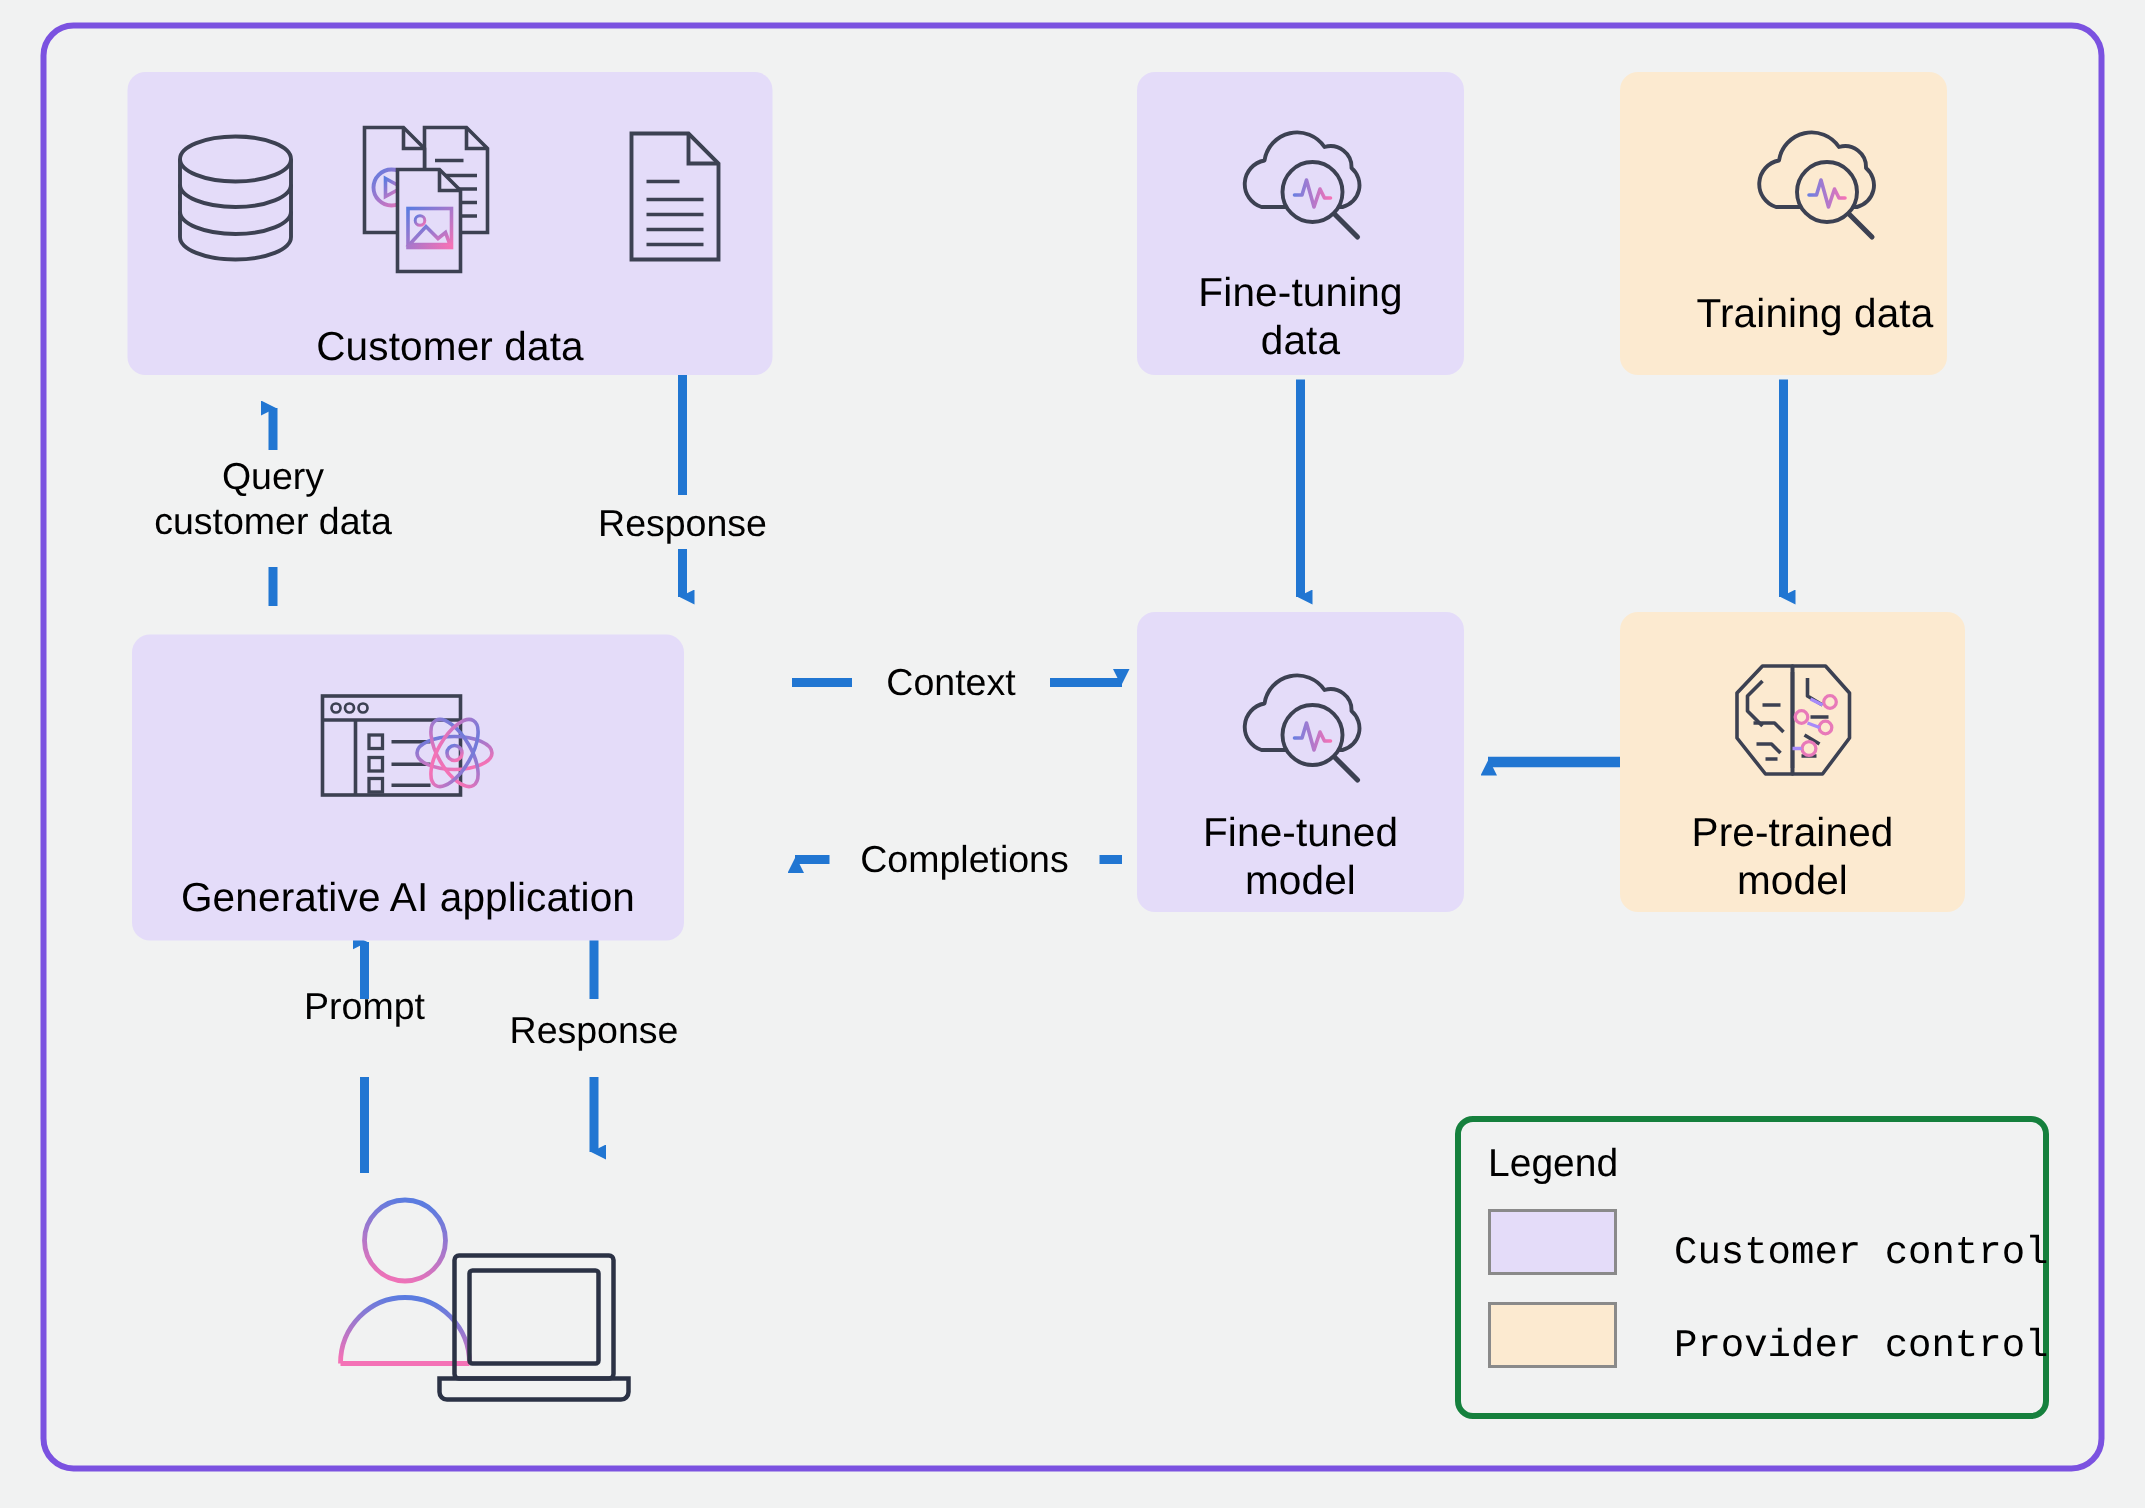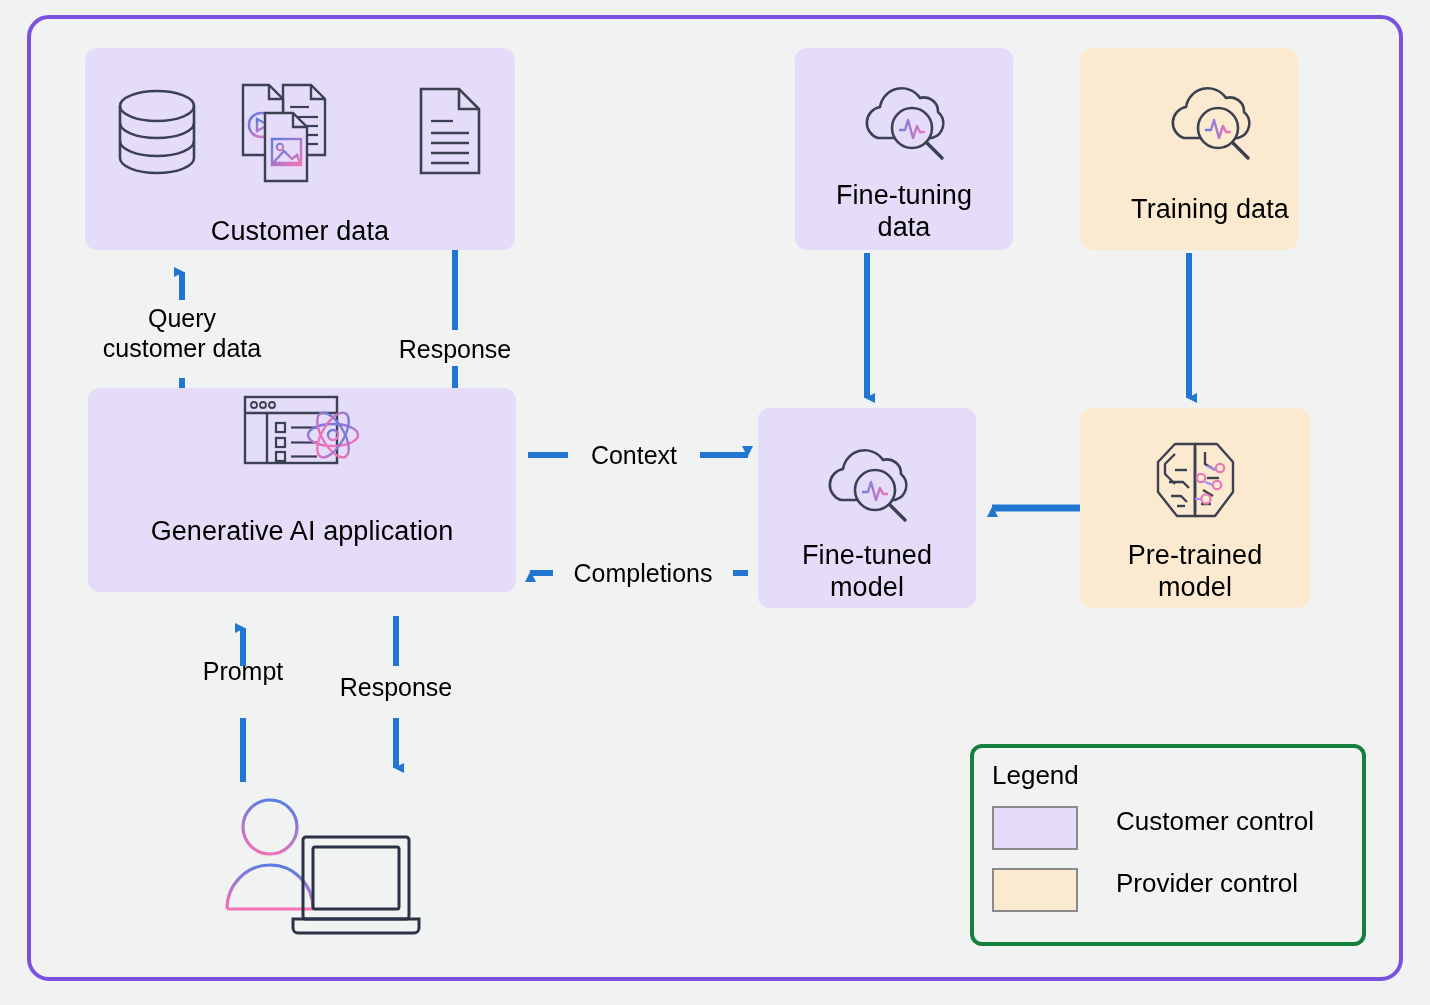--- a/index.html
+++ b/index.html
@@ -69,21 +69,21 @@
     border-radius:12px;
     box-sizing:border-box;
     background:#f1f2f2;
   }
   .legend-title{
     position:absolute;left:18px;top:12px;
     font-size:26px;color:#000;
   }
   .legend-row{
     position:absolute;left:18px;
-    display:flex;align-items:flex-start;
+    display:flex;align-items:flex-end;font-family:Liberation Mono, monospace;
   }
   .legend-row.r1{top:58px;}
   .legend-row.r2{top:120px;}
   .swatch{
     width:86px;height:44px;
     border:2px solid #8a8a8a;
     box-sizing:border-box;
   }
   .swatch.purple{background:#e4dcf9;}
   .swatch.peach{background:#fcead0;}
@@ -222,21 +222,21 @@
           <line x1="16" y1="50" x2="54" y2="50"></line>
           <line x1="16" y1="60" x2="54" y2="60"></line>
           <line x1="16" y1="70" x2="54" y2="70"></line>
           <line x1="16" y1="80" x2="54" y2="80"></line>
         </g>
       </svg>
     </div>
     <div class="node-label" style="margin-top:30px;">Customer data</div>
   </div>
 
-  <div class="node purple" style="left:795px;top:48px;width:218px;height:202px;padding-top:26px;">
+  <div class="node purple" style="left:758px;top:48px;width:218px;height:202px;padding-top:26px;">
     <div class="icon-wrap" style="height:90px;">
       <svg width="108" height="86" viewBox="0 0 108 86">
         <defs>
           <linearGradient id="gradL1" x1="0" y1="0" x2="1" y2="0">
             <stop offset="0" stop-color="#5b7ce0"></stop>
               <stop offset="1" stop-color="#f472b6"></stop>
           </linearGradient>
           <linearGradient id="gradWave" x1="0" y1="0" x2="1" y2="0">
             <stop offset="0" stop-color="#6d7fe0"></stop>
               <stop offset="1" stop-color="#f472b6"></stop>
@@ -267,21 +267,21 @@
           <line x1="24" y1="56" x2="44" y2="56"></line>
         </g>
         <circle cx="62" cy="52" r="20" fill="#fcead0" stroke="#3c4152" stroke-width="2.6"></circle>
         <path d="M50 54 L55 54 L58 44 L63 62 L67 50 L70 56 L74 56" fill="none" stroke="url(#gradWave)" stroke-width="2.4" stroke-linejoin="round" stroke-linecap="round"></path>
         <line x1="77" y1="67" x2="92" y2="82" stroke="#3c4152" stroke-width="3.4" stroke-linecap="round"></line>
       </svg>
     </div>
     <div class="node-label" style="margin-top:30px;">Training data</div>
   </div>
 
-  <div class="node purple" style="left:88px;top:388px;width:428px;height:204px;">
+  <div class="node purple" style="left:88px;top:423px;width:368px;height:204px;padding-top:32px;">
     <div class="icon-wrap" style="height:86px;">
       <svg width="122" height="80" viewBox="0 0 122 80">
         <defs>
           <linearGradient id="gradAtom" x1="0" y1="0" x2="0.6" y2="1">
             <stop offset="0" stop-color="#5b7ce0"></stop>
               <stop offset="1" stop-color="#f472b6"></stop>
           </linearGradient>
         </defs>
         <rect x="4" y="6" width="92" height="66" fill="none" stroke="#3c4152" stroke-width="2.4"></rect>
         <line x1="4" y1="22" x2="96" y2="22" stroke="#3c4152" stroke-width="2.4"></line>

